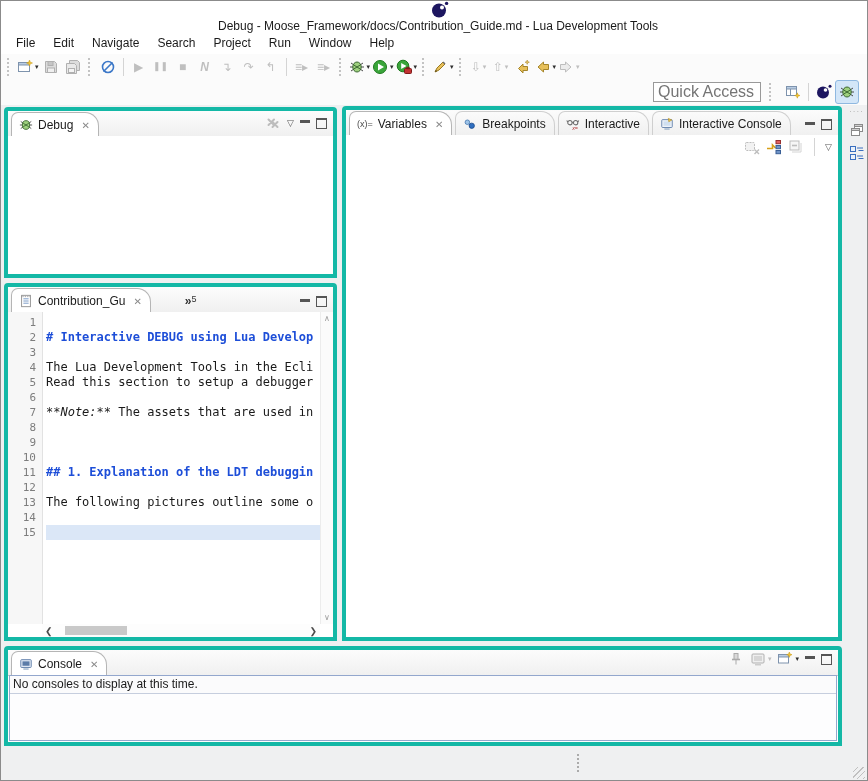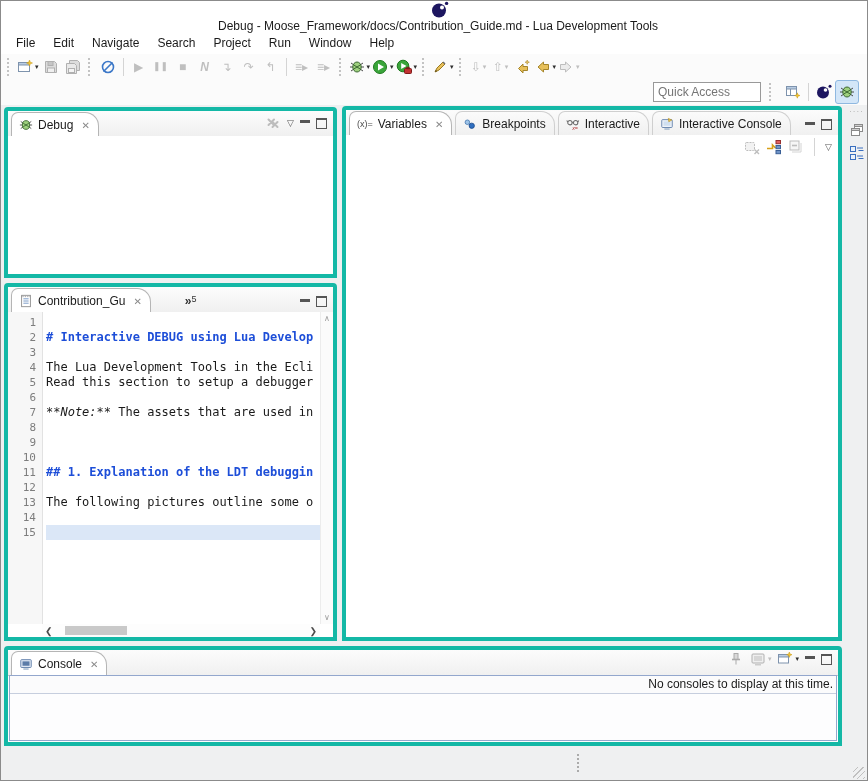--- a/index.html
+++ b/index.html
@@ -24,21 +24,21 @@
   .toolbar{left:0;top:53px;width:100%;height:25px;background:#fbfbfb;display:flex;align-items:center;padding-left:2px;box-sizing:border-box;}
   .toolbar2{left:0;top:78px;width:100%;height:26px;background:#fbfbfb;display:flex;align-items:center;justify-content:flex-end;padding-right:8px;box-sizing:border-box;}
   .tbtn{height:22px;min-width:20px;display:flex;align-items:center;justify-content:center;margin:0 1px;border-radius:2px;}
   .tbtn svg{display:block;}
   .glyph{font-size:12px;line-height:1;}
   .disabled{color:#bfbfbf;}
   .dd{font-size:7px;color:#2d2d2d;margin-left:2px;}
   .dd.disabled{color:#bfbfbf;}
   .tsep{width:1px;height:18px;background:#d4d4d4;margin:0 4px;}
   .thandle{width:3px;height:18px;border-left:2px dotted #c3c3c3;margin:0 4px;}
-  .qa-input{width:98px;height:18px;border:1px solid #999;background:#fff;font-family:"Liberation Sans",sans-serif;font-size:12px;color:#333;padding:0 4px;}
+  .qa-input{width:98px;height:18px;border:1px solid #999;background:#fff;font-family:"Liberation Sans",sans-serif;font-size:16px;color:#333;padding:0 4px;}
   .persp-btn{height:22px;padding:0 3px;display:flex;align-items:center;border-radius:3px;}
   .persp-active{background:#d3e6f8;border:1px solid #8fb8e0;}
   
   .panel{position:absolute;border:4px solid #14b8a6;border-radius:4px 4px 0 0;background:#fff;box-sizing:border-box;}
   .phead{position:absolute;left:0;top:0;right:0;height:25px;background:linear-gradient(#fcfcfc,#f0f0f0);border-bottom:1px solid #c9c9c9;border-radius:3px 3px 0 0;display:flex;align-items:flex-end;}
   .tab{height:24px;display:flex;align-items:center;gap:5px;padding:0 8px 0 7px;background:#fff;border:1px solid #b5b5b5;border-bottom:none;border-radius:7px 14px 0 0;margin-left:3px;position:relative;top:1px;white-space:nowrap;}
   .tab-inactive{background:transparent;border-color:#cfcfcf;top:1px;}
   .tab-close{font-size:10px;color:#8a8a8a;margin-left:3px;}
   .phead-right{margin-left:auto;display:flex;align-items:center;gap:6px;padding:0 6px 5px 0;}
   .p-min{width:10px;height:3px;border-top:3px solid #555;display:block;}
@@ -55,21 +55,21 @@
   .md-header{color:#1d4ed8;font-weight:bold;}
   .em{font-style:italic;}
   .vscroll{position:absolute;right:0;top:25px;bottom:13px;width:13px;background:#fbfbfb;border-left:1px solid #ececec;display:flex;flex-direction:column;justify-content:space-between;align-items:center;font-size:8px;color:#9a9a9a;padding:2px 0;box-sizing:border-box;}
   .hscroll{position:absolute;left:34px;right:13px;bottom:0;height:13px;background:#fdfdfd;display:flex;align-items:center;font-size:9px;color:#4a4a4a;padding:0 3px;box-sizing:border-box;}
   .hthumb{width:62px;height:9px;background:#c9c9c9;margin-left:10px;}
   .more-editors{margin-left:34px;color:#333;font-weight:bold;display:flex;align-items:flex-start;padding-bottom:4px;}
   .more-editors sub{font-size:9px;font-weight:normal;}
   
   .vars-toolbar{position:absolute;left:0;right:0;top:25px;height:24px;background:#fff;display:flex;align-items:center;justify-content:flex-end;gap:6px;padding-right:6px;box-sizing:border-box;}
   
-  .console-content{position:absolute;left:1px;right:1px;top:25px;bottom:1px;border:1px solid #93a7cd;background:#fdfdfe;box-sizing:border-box;text-align:right;}
+  .console-content{position:absolute;left:1px;right:1px;top:25px;bottom:1px;border:1px solid #93a7cd;background:#fdfdfe;box-sizing:border-box;}
   .console-msg{height:17px;line-height:17px;border-bottom:1px solid #c6cede;padding:0 3px;background:#fbfbfc;}
   
   .right-strip{left:845px;top:106px;width:21px;height:639px;display:flex;flex-direction:column;align-items:center;gap:7px;padding-top:2px;box-sizing:border-box;}
   .strip-dots{color:#b0b0b0;font-size:8px;letter-spacing:1px;line-height:6px;}
   .statusbar{left:0;top:747px;width:100%;height:33px;background:#eff0f1;}
   .status-handle{position:absolute;left:576px;top:6px;width:2px;height:18px;border-left:2px dotted #ababab;}
   .resize-grip{position:absolute;right:2px;bottom:2px;width:12px;height:12px;
     background:repeating-linear-gradient(135deg,transparent 0 3px,#c0c0c0 3px 4px);}
   .icon16{width:16px;height:16px;}
   .icon14{width:14px;height:14px;}

